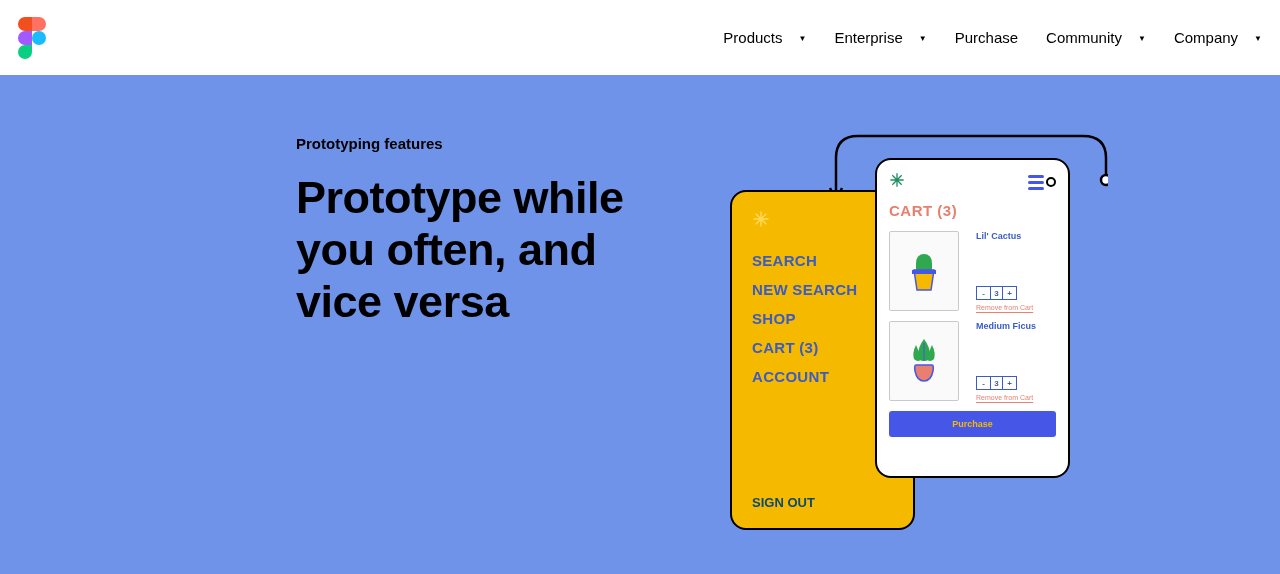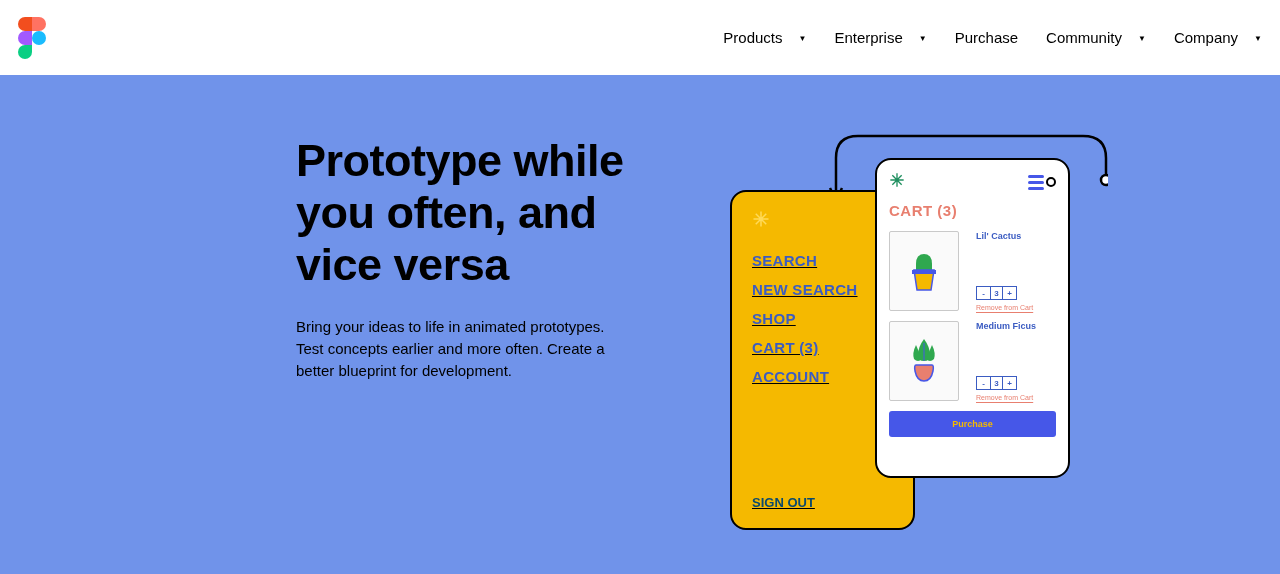--- a/index.html
+++ b/index.html
@@ -82,21 +82,20 @@
     top: 60px;
     width: 185px;
     height: 340px;
     background: #f5b900;
     border: 2.5px solid #000;
     border-radius: 16px;
     padding: 18px 20px;
     display: flex;
     flex-direction: column;
     gap: 12px;
-    text-decoration: underline;
   }
   .back-sparkle {
     color: #ffd95a;
     margin-bottom: 8px;
   }
   .back-item {
     font-size: 15px;
     font-weight: 700;
     color: #3b5cc2;
     letter-spacing: 0.3px;
@@ -257,22 +256,22 @@
     </div>
     <div class="nav-item">
       <span>Company</span>
       <span class="chevron">▼</span>
     </div>
   </div>
 </div>
 
 <div class="hero">
   <div class="hero-text">
+    <div class="eyebrow">Prototyping features</div>
     <h1 class="headline">Prototype while you often, and vice versa</h1>
-    <p class="body-copy">Bring your ideas to life in animated prototypes. Test concepts earlier and more often. Create a better blueprint for development.</p>
   </div>
 
   <div class="mock-wrap">
     <svg class="connector" viewBox="0 0 280 75">
       <path d="M 8 68 L 8 28 Q 8 6 30 6 L 255 6 Q 278 6 278 28 L 278 48" fill="none" stroke="#000" stroke-width="2.5"></path>
       <path d="M 2 58 L 8 70 L 14 58" fill="none" stroke="#000" stroke-width="2.5"></path>
       <circle cx="278" cy="50" r="5" fill="#fff" stroke="#000" stroke-width="2.5"></circle>
     </svg>
 
     <div class="mock-back">

